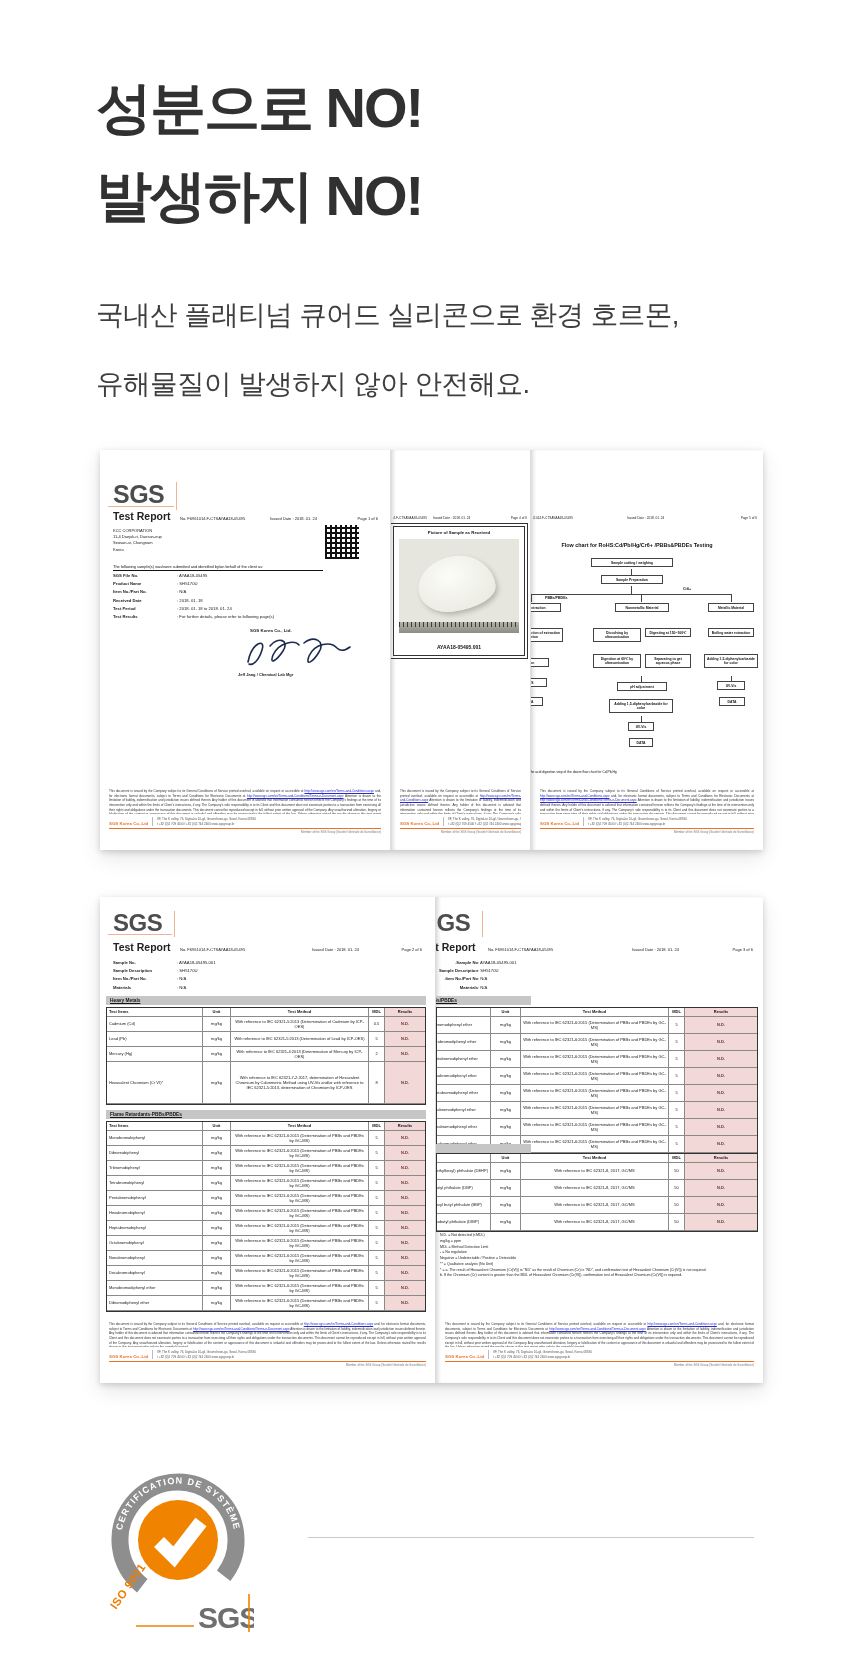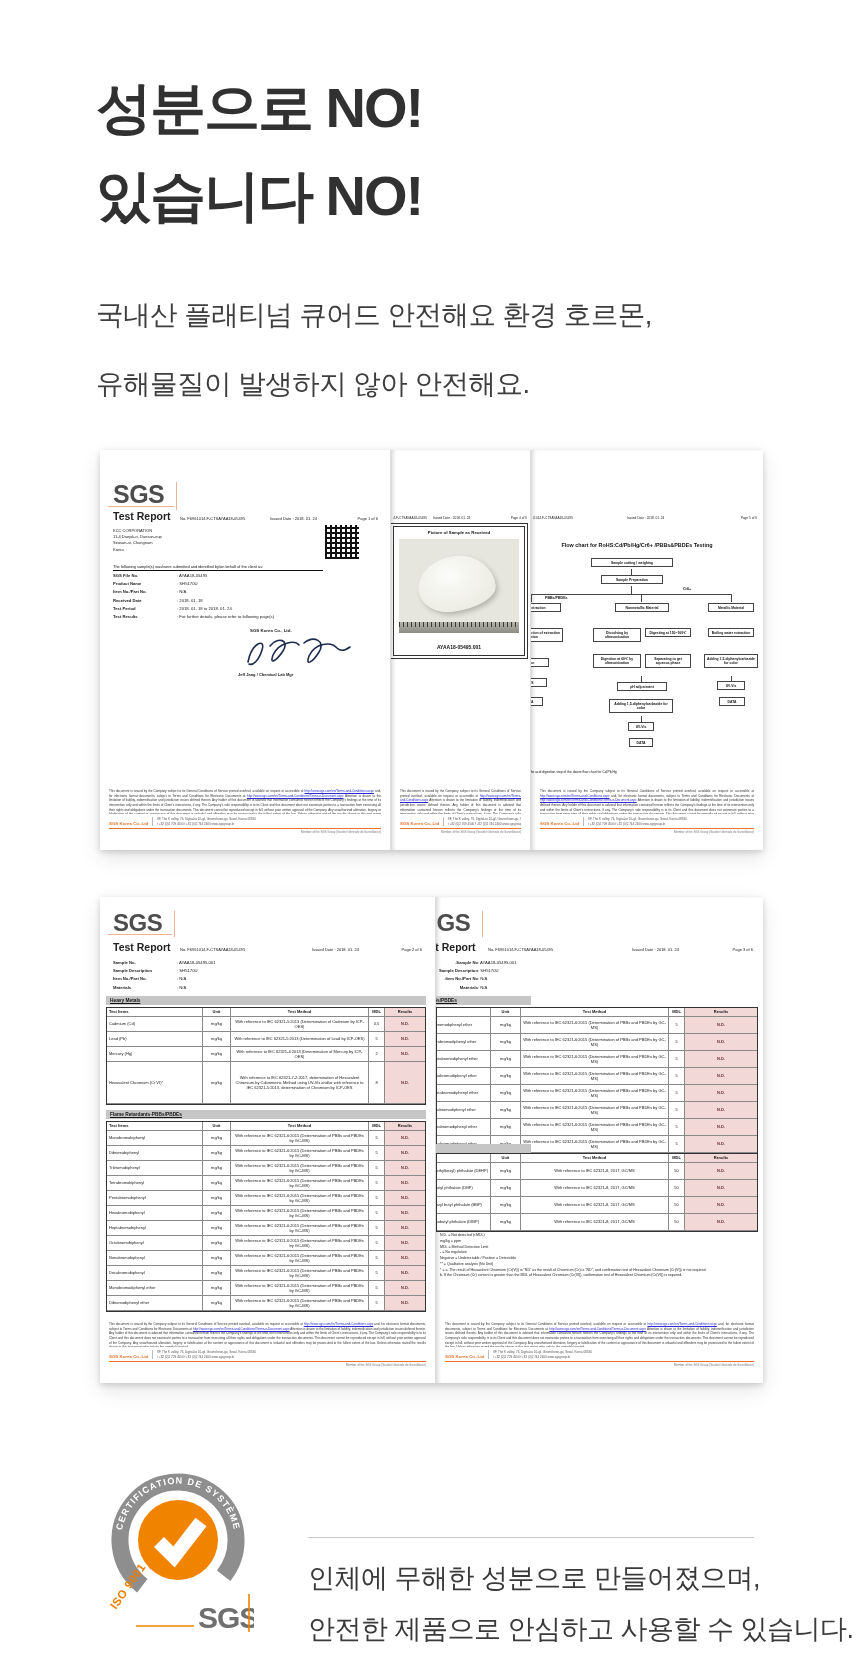--- a/index.html
+++ b/index.html
@@ -117,24 +117,24 @@
     line-height:51px; letter-spacing:-0.5px; }
   #badge { position:absolute; left:102px; top:1462px; }
 </style>
 </head>
 <body>
 
 <div id="canvas">
 
   <div class="hero-title">
     <div>성분으로 NO!</div>
-    <div>있습니다 NO!</div>
+    <div>발생하지 NO!</div>
   </div>
   <div class="hero-sub">
-    <div>국내산 플래티넘 큐어드 안전해요 환경 호르몬,</div>
+    <div>국내산 플래티넘 큐어드 실리콘으로 환경 호르몬,</div>
     <div>유해물질이 발생하지 않아 안전해요.</div>
   </div>
 
   <div id="card1" class="doccard">
 
     <div class="pg p1">
       <div class="sgslogo" style="left:13px;top:30px;">SGS</div>
       <div class="logomark-h" style="left:8px;top:56px;width:66px;"></div>
       <div class="logomark-v" style="left:76px;top:32px;height:28px;"></div>
       <div class="rpt-title" style="left:13px;top:60px;">Test Report</div>
@@ -675,18 +675,14 @@
     </text>
     <text x="14" y="148" transform="rotate(-55 14 148)" font-size="11.5" font-weight="bold" fill="#ef7d00" letter-spacing="0.5">ISO 9001</text>
     <circle cx="76" cy="78" r="40" fill="#f08300"></circle>
     <path d="M 57 80 L 72 95 L 99 60" stroke="#ffffff" stroke-width="14" fill="none"></path>
     <line x1="34" y1="164" x2="92" y2="164" stroke="#f08300" stroke-width="1.4"></line>
     <text x="96" y="166" font-size="30" font-weight="bold" fill="#6f6f6f" letter-spacing="-1">SGS</text>
     <line x1="147" y1="132" x2="147" y2="170" stroke="#f08300" stroke-width="1.6"></line>
   </svg>
 
   <div class="cert-divider"></div>
-  <div class="cert-body">
-    <div>인체에 무해한 성분으로 만들어졌으며,</div>
-    <div>안전한 제품으로 안심하고 사용할 수 있습니다.</div>
-  </div>
 
 </div>
 
 </body></html>

